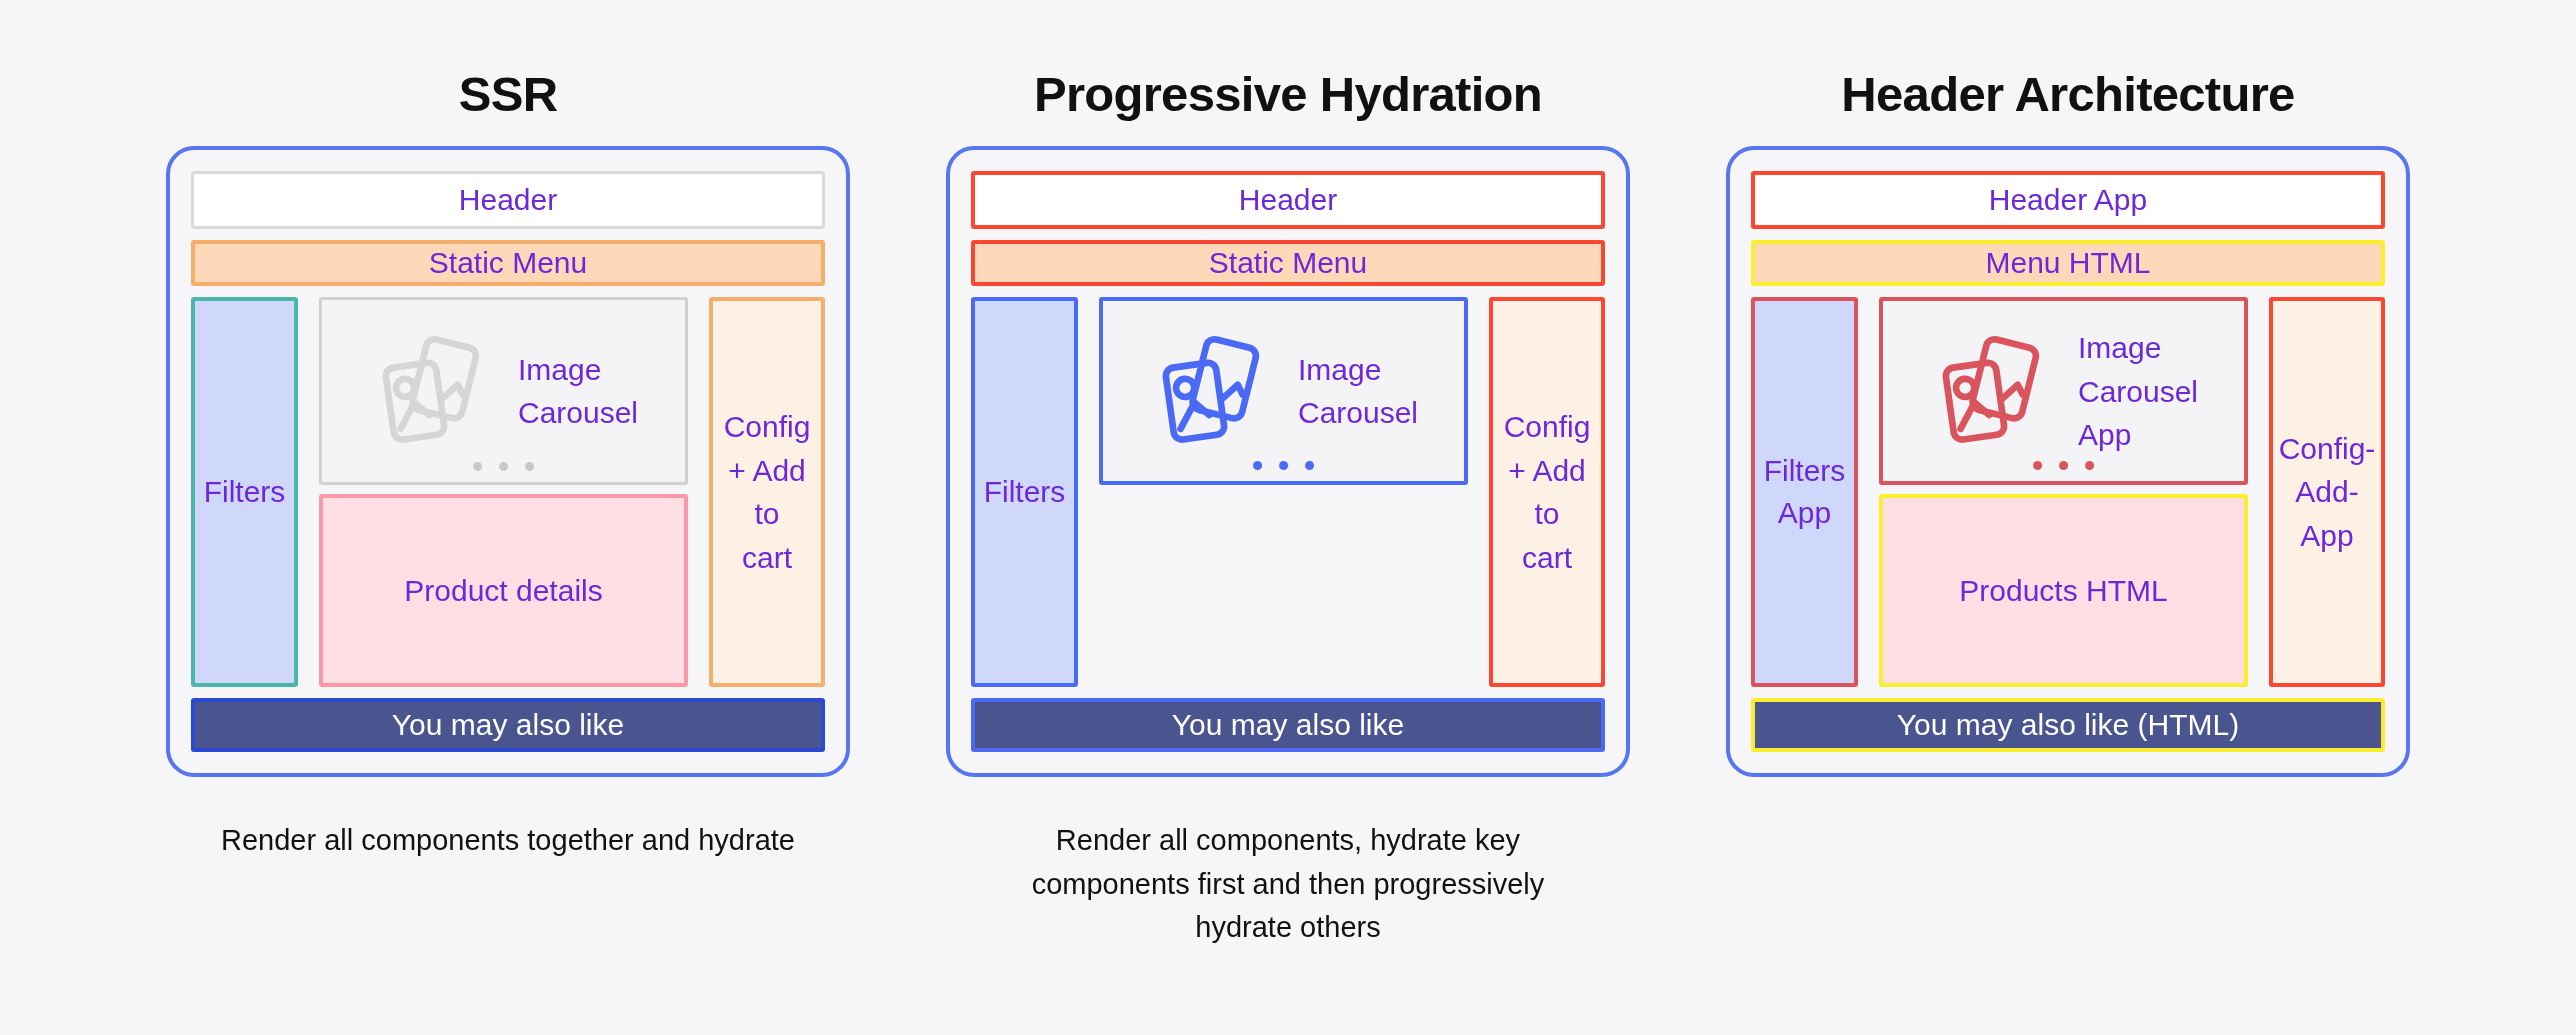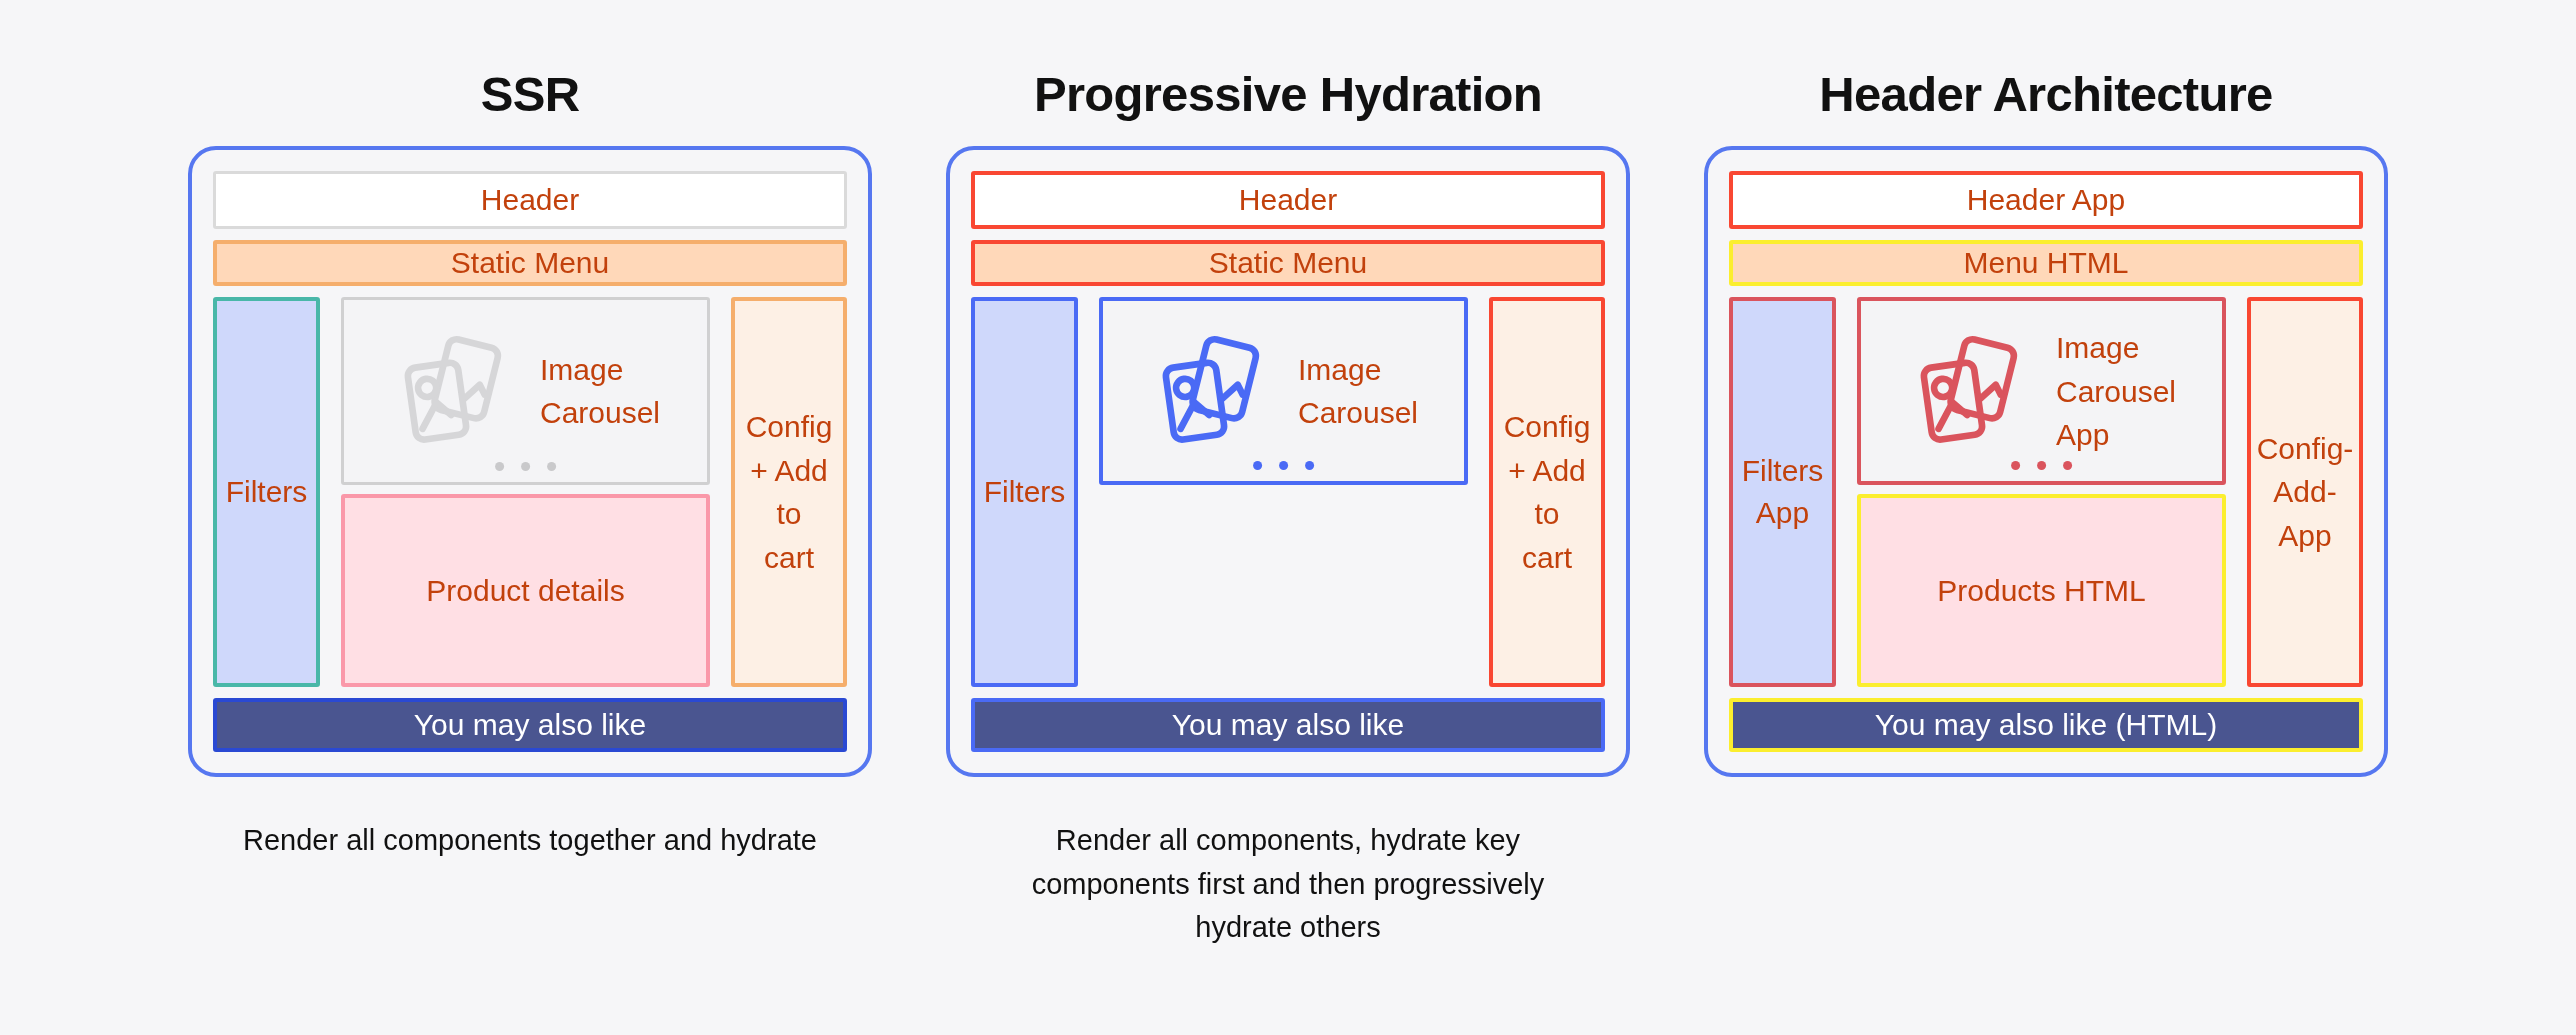--- a/index.html
+++ b/index.html
@@ -1,36 +1,36 @@
 <!DOCTYPE html>
 <html style="font-size:12px"><head>
 <meta charset="utf-8">
 <style>
   html,body{margin:0;padding:0;}
   body{
     width:2576px;height:1035px;overflow:hidden;
     background:#f6f6f8;color:#111;
     font-family:"Liberation Sans","DejaVu Sans",sans-serif;
   }
-  .panels{display:flex;justify-content:center;gap:74px;padding-top:43px;}
+  .panels{display:flex;justify-content:center;gap:96px;padding-top:43px;}
   .panel{width:684px;flex:none;}
   .panel-title{
     font-size:49px;font-weight:800;letter-spacing:-0.7px;line-height:1;
     text-align:center;margin:27px 0;
   }
   .diagram{
     box-sizing:border-box;height:631px;
     border:4.5px solid var(--outline);border-radius:28px;
     padding:21px;display:flex;flex-direction:column;gap:11.2px;
     background:transparent;
   }
   .box{
     box-sizing:border-box;border:4.5px solid #000;border-radius:3px;
     display:flex;align-items:center;justify-content:center;
-    font-size:30px;line-height:1.4;color:#c2410c;
+    font-size:30px;line-height:1.4;color:#6d28d9;
   }
   .header{height:58px;flex:none;background:var(--header-fill);border-color:var(--header-border);}
   .menu{height:46px;flex:none;background:var(--menu-fill);border-color:var(--menu-border);}
   .panel[data-panel="0"] .header{border-width:3px;}
   .panel[data-panel="0"] .carousel{border-width:3px;}
   .middle{flex:1;min-height:0;display:flex;gap:21px;}
   .filters{
     width:107px;flex:none;background:var(--filters-fill);border-color:var(--filters-border);
     white-space:pre-line;text-align:center;
   }

